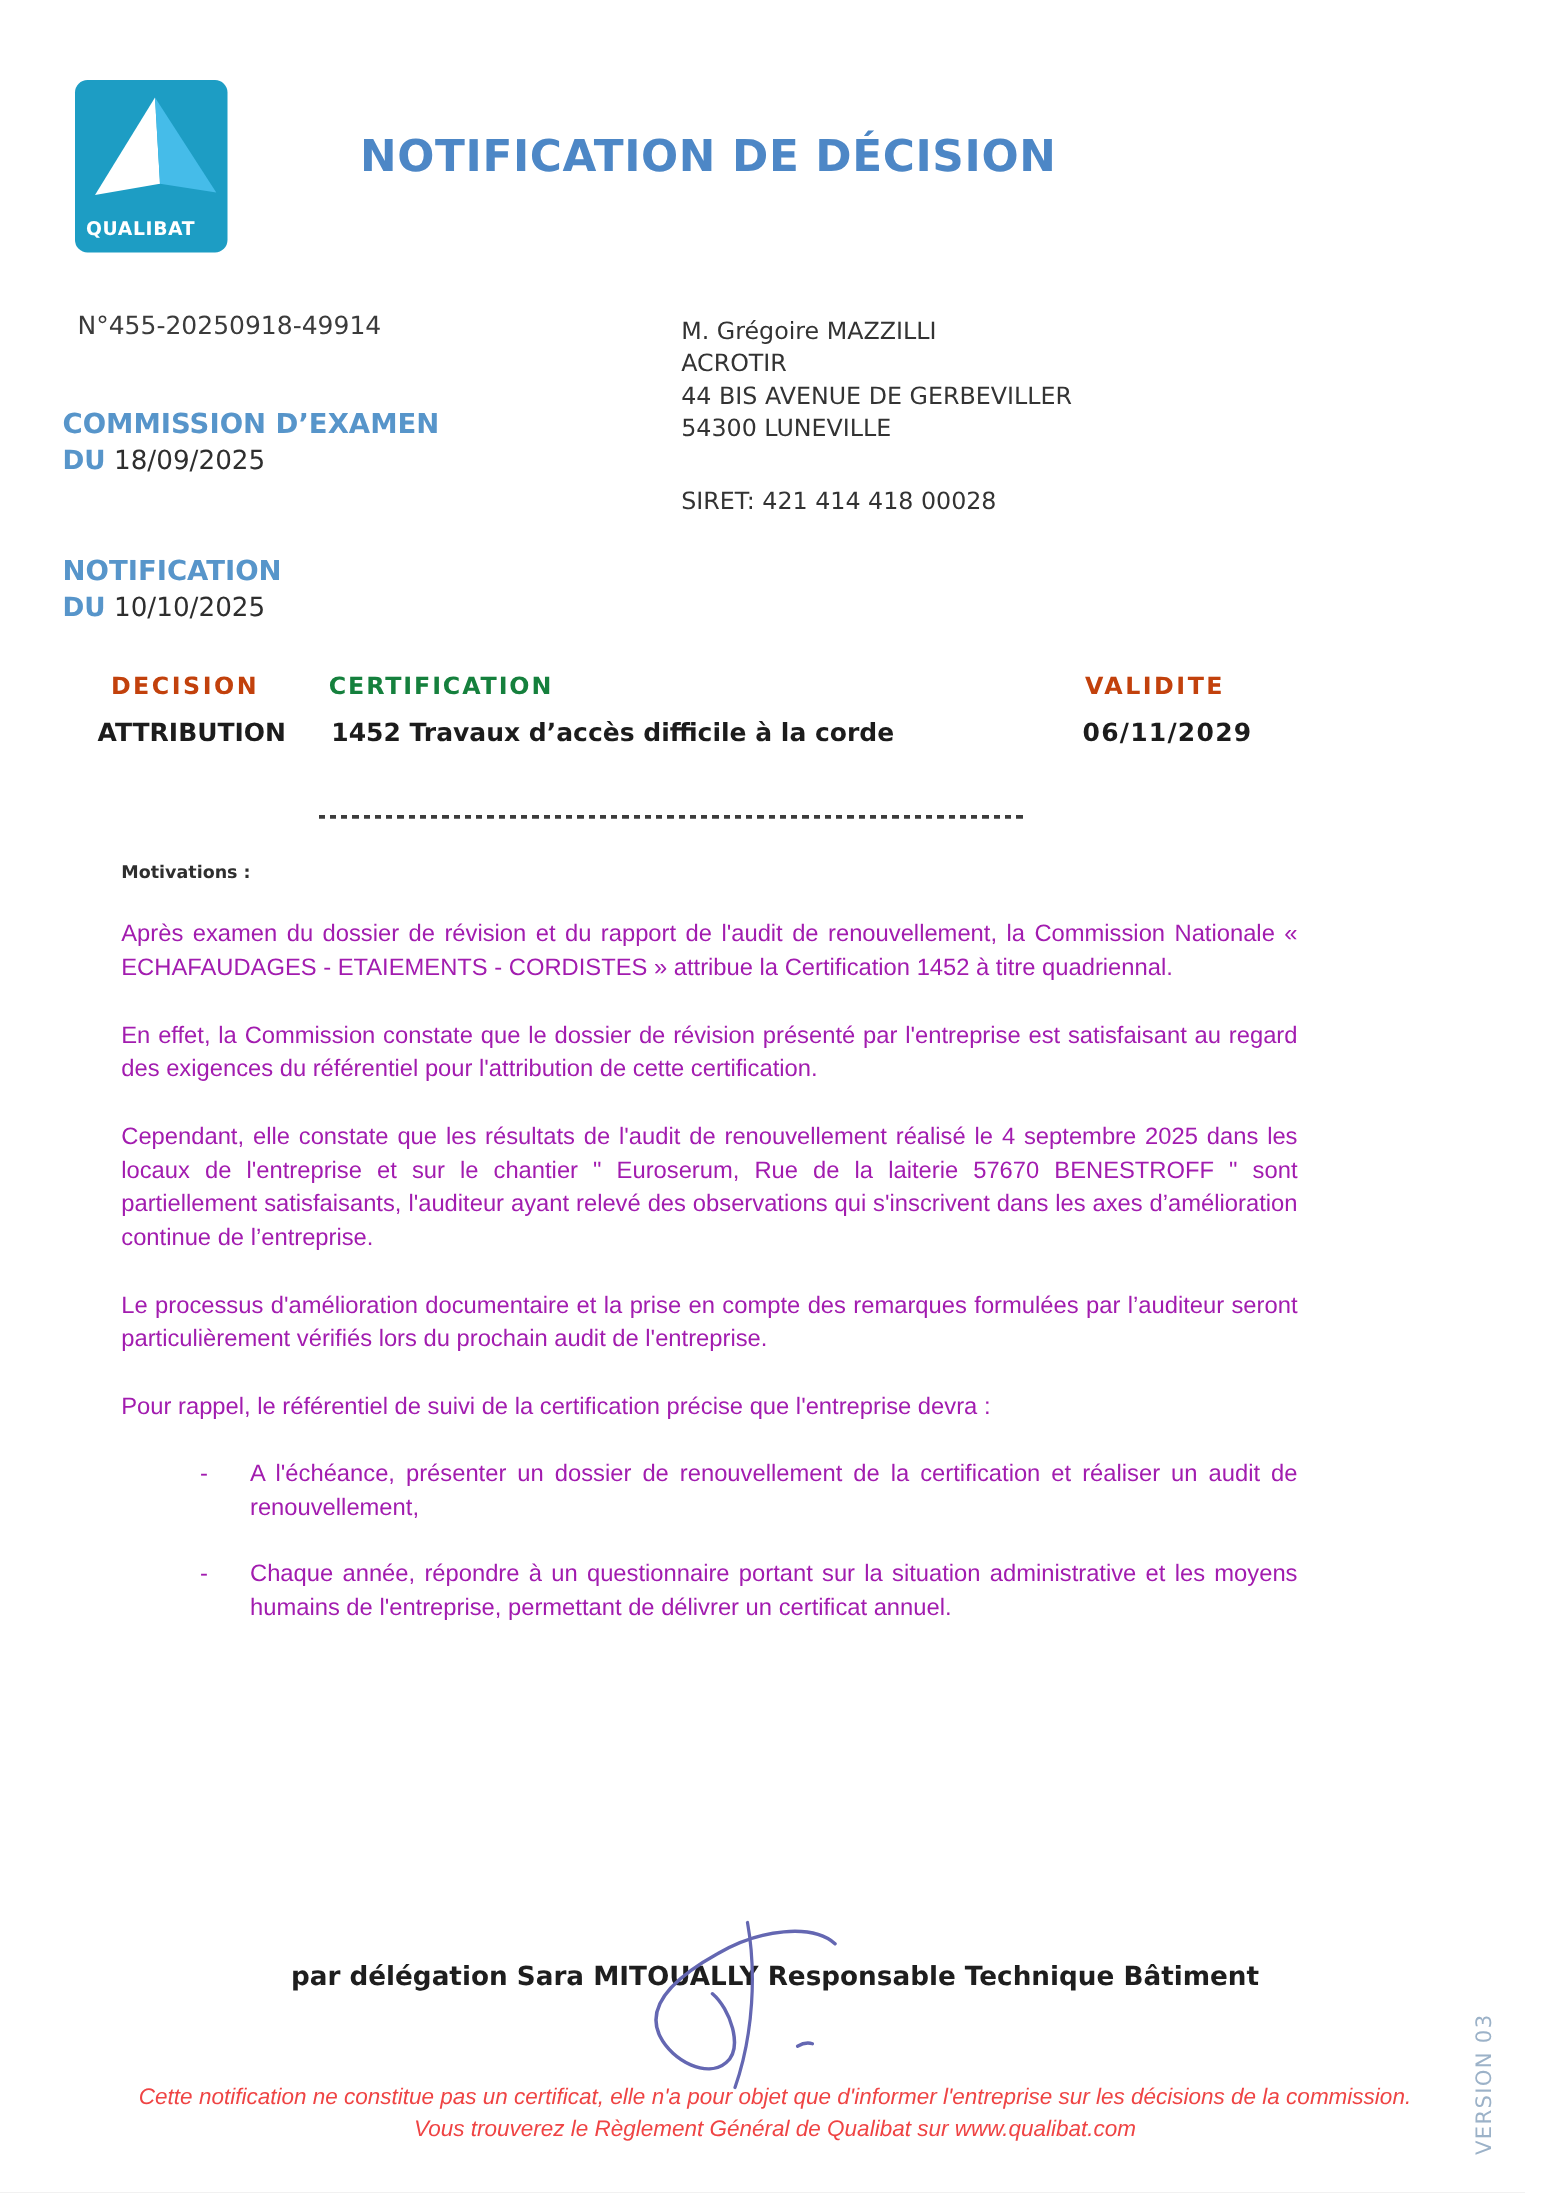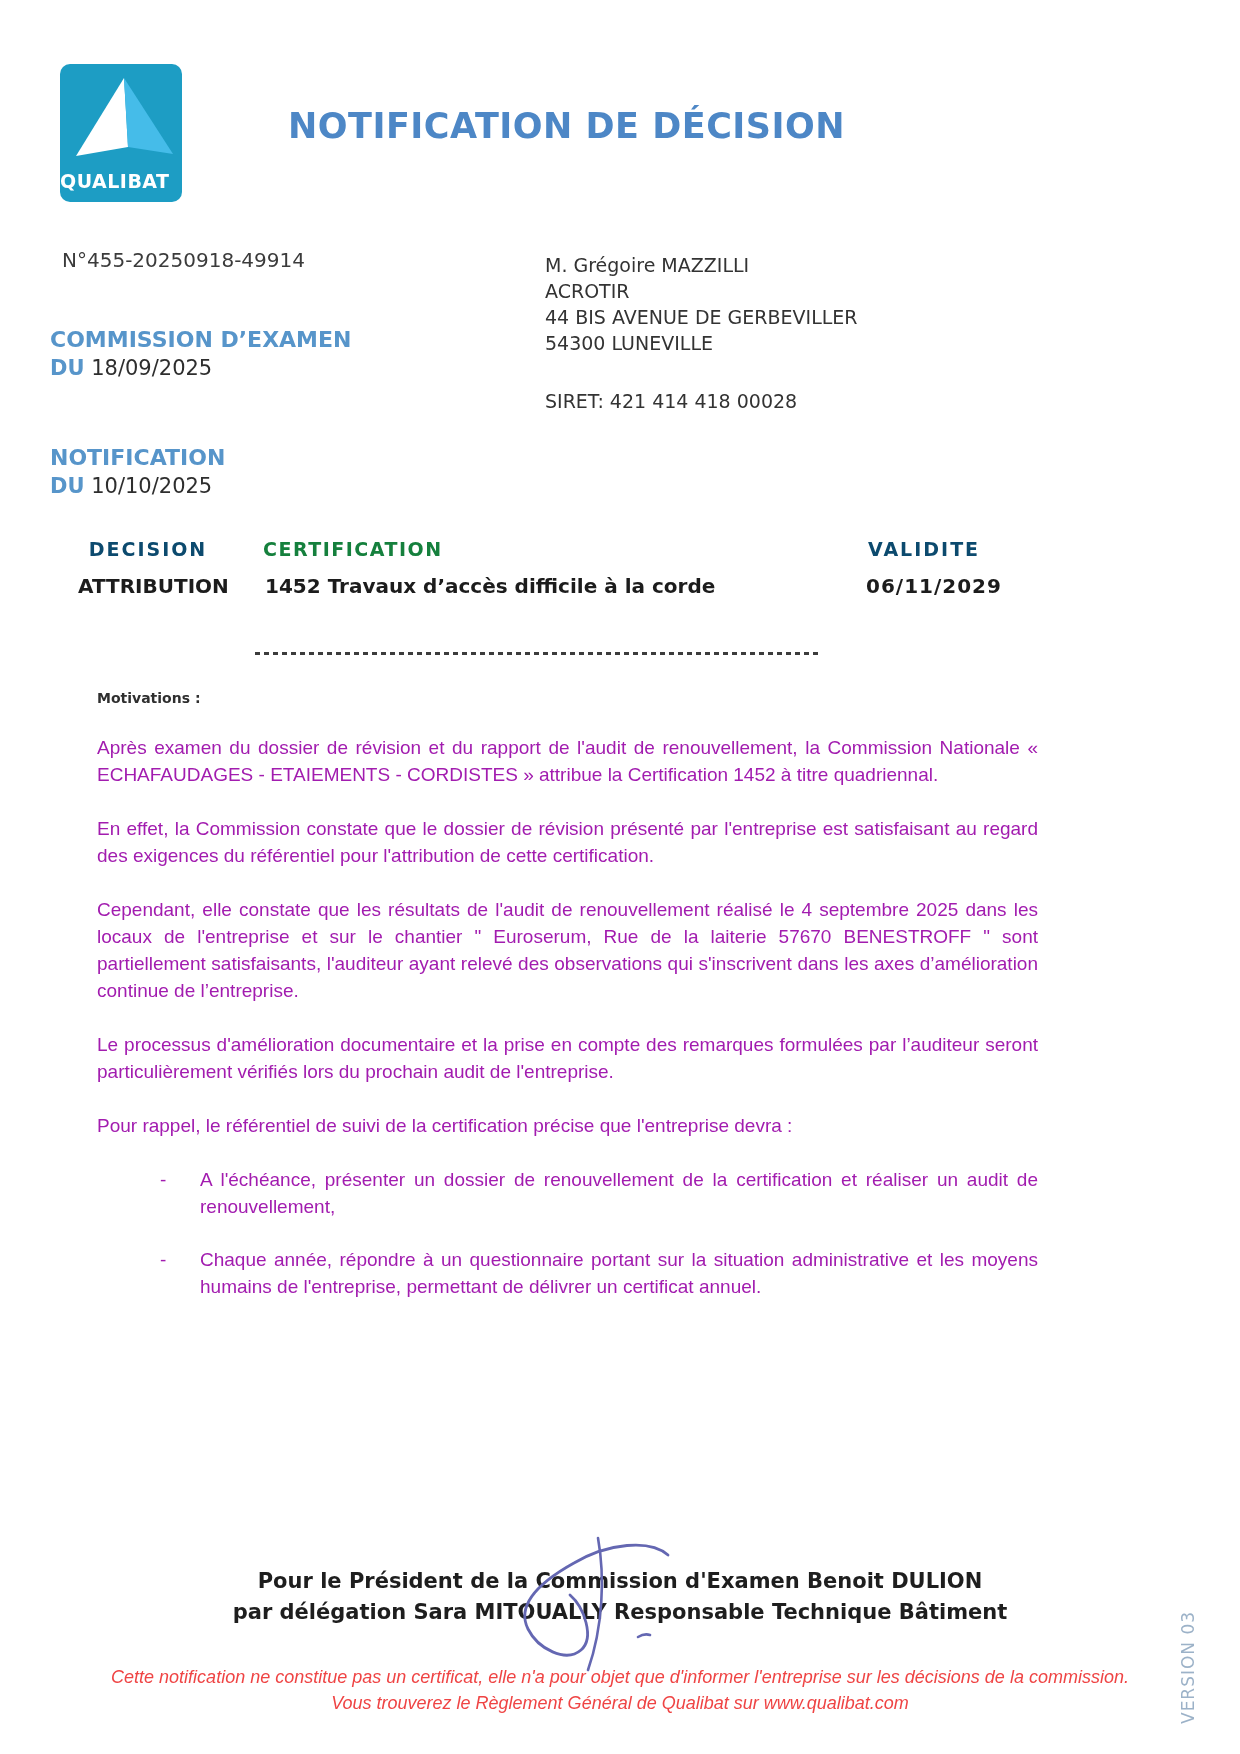--- a/index.html
+++ b/index.html
@@ -4,36 +4,36 @@
 <style>
   html,body{margin:0;padding:0;background:#e8e8e8;}
   .page{
     position:relative;width:1240px;height:1754px;margin:0 auto;background:#ffffff;
     font-family:"DejaVu Sans","Liberation Sans",sans-serif;color:#3b3b3b;overflow:hidden;
   }
   
   .logo{position:absolute;left:60px;top:64px;width:122px;height:138px;background:#1d9dc4;border-radius:10px;}
   .logo svg{position:absolute;left:0;top:4px;}
   .logo .brand{position:absolute;left:0;right:17px;bottom:10px;text-align:center;color:#ffffff;
-    font-weight:bold;font-size:19px;letter-spacing:0.5px;}
+    font-weight:bold;font-size:15px;letter-spacing:0.5px;}
   
   .doc-title{position:absolute;left:288px;top:106px;font-size:35px;font-weight:bold;color:#4d87c6;letter-spacing:0.5px;}
   
   .ref-number{position:absolute;left:62px;top:248px;font-size:20px;color:#3b3b3b;}
   .block-commission{position:absolute;left:50px;top:326px;}
   .block-notification{position:absolute;left:50px;top:444px;}
   .blue-head{font-size:22px;font-weight:bold;color:#5795ca;line-height:28px;}
   .du-line{font-size:21px;line-height:29px;color:#2e2e2e;}
   .du-line .du{color:#5795ca;font-weight:bold;}
   
   .recipient{position:absolute;left:545px;top:252px;font-size:19px;line-height:26px;color:#333333;}
   .siret{position:absolute;left:545px;top:390px;font-size:19px;color:#333333;}
   
   .tbl-head{position:absolute;top:538px;font-size:19px;font-weight:bold;letter-spacing:2px;}
-  .tbl-head.ghost{color:#0c4a6e;}
+  .tbl-head.ghost{color:#c2410c;}
   .tbl-head.dark{color:#15803d;letter-spacing:1.5px;}
   .h-decision{left:78px;width:140px;text-align:center;}
   .h-cert{left:263px;}
   .h-valid{left:868px;width:128px;text-align:left;}
   .tbl-cell{position:absolute;top:574px;font-size:20px;font-weight:bold;color:#1c1c1c;}
   .c-decision{left:78px;width:140px;text-align:center;}
   .c-cert{left:265px;}
   .c-valid{left:866px;letter-spacing:1px;}
   
   .dashes{position:absolute;left:255px;top:652px;width:566px;height:3px;
@@ -121,21 +121,20 @@
       <span class="dash">-</span>
       <span class="btxt">A l'échéance, présenter un dossier de renouvellement de la certification et réaliser un audit de renouvellement,</span>
     </div>
     <div class="bullet">
       <span class="dash">-</span>
       <span class="btxt">Chaque année, répondre à un questionnaire portant sur la situation administrative et les moyens humains de l'entreprise, permettant de délivrer un certificat annuel.</span>
     </div>
   </div>
 
   <div class="sign-block">
-    <div>Pour le Président de la Commission d'Examen Benoit DULION</div>
     <div>par délégation Sara MITOUALLY Responsable Technique Bâtiment</div>
   </div>
   <svg class="sign-ink" width="190" height="140" viewBox="0 0 190 140">
     <path d="M 168 20 C 150 4 108 8 74 28 C 38 48 16 70 28 94 C 38 114 66 128 81 115 C 95 103 84 72 70 60" fill="none" stroke="#6467b2" stroke-width="2.8" stroke-linecap="round"></path>
     <path d="M 98 3 C 105 42 103 92 88 135" fill="none" stroke="#6467b2" stroke-width="2.6" stroke-linecap="round"></path>
     <path d="M 138 102 C 143 99 147 99 150 100" fill="none" stroke="#6467b2" stroke-width="2.6" stroke-linecap="round"></path>
   </svg>
 
   <div class="footer">
     <div>Cette notification ne constitue pas un certificat, elle n'a pour objet que d'informer l'entreprise sur les décisions de la commission.</div>

